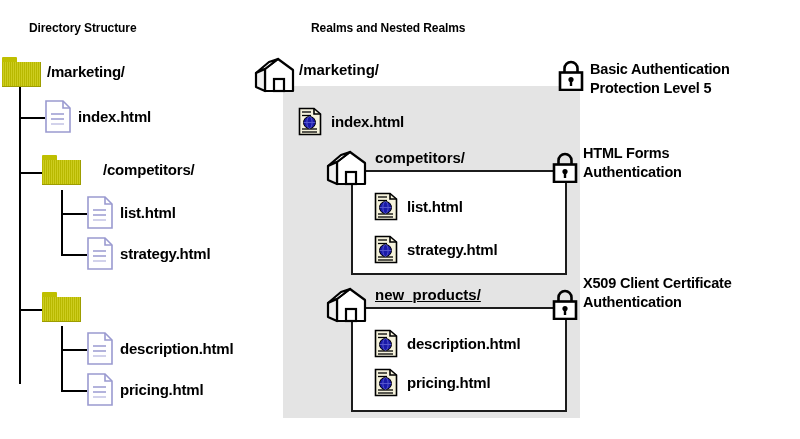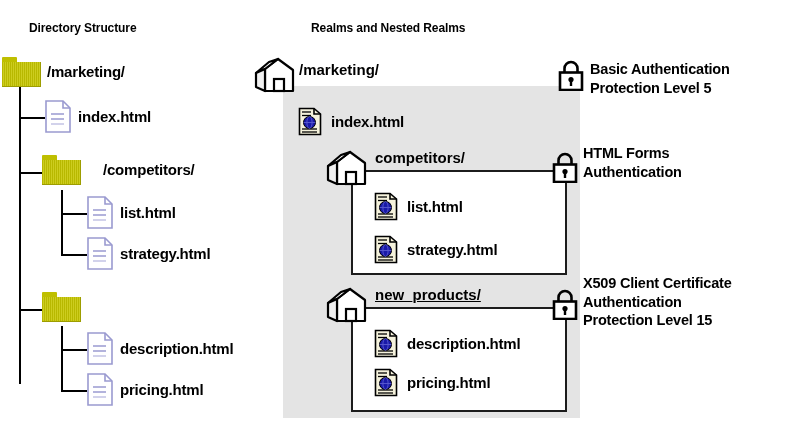--- a/index.html
+++ b/index.html
@@ -336,21 +336,20 @@
       <svg width="26" height="31" viewBox="0 0 26 31">
         <path d="M6.5 13 V8.5 A6.5 6.5 0 0 1 19.5 8.5 V13" fill="none" stroke="#000" stroke-width="2.6"></path>
         <rect x="2" y="12.5" width="22" height="17.5" fill="#ffffff" stroke="#000" stroke-width="2.6"></rect>
         <circle cx="13" cy="19.5" r="2.6" fill="#000"></circle>
         <rect x="11.8" y="20" width="2.4" height="6" fill="#000"></rect>
       </svg>
     </div>
     <div class="note" style="left:583px;top:274px;">
       <div>X509 Client Certificate</div>
       <div>Authentication</div>
-      <div>Protection Level 15</div>
     </div>
 
     <div class="file-row" style="left:374px;top:329px;">
       <div class="htmlfile">
         <svg width="24" height="29" viewBox="0 0 24 29">
           <path d="M1.5 1.5 H16 L22.5 7 V27.5 H1.5 Z" fill="#f5f2dc" stroke="#000" stroke-width="1.6"></path>
           <path d="M16 1.5 V7 H22.5" fill="none" stroke="#000" stroke-width="1.6"></path>
           <line x1="4" y1="5" x2="13" y2="5" stroke="#000" stroke-width="1.3"></line>
           <line x1="4" y1="8.5" x2="13" y2="8.5" stroke="#000" stroke-width="1.3"></line>
           <line x1="4" y1="22" x2="19" y2="22" stroke="#000" stroke-width="1.3"></line>

